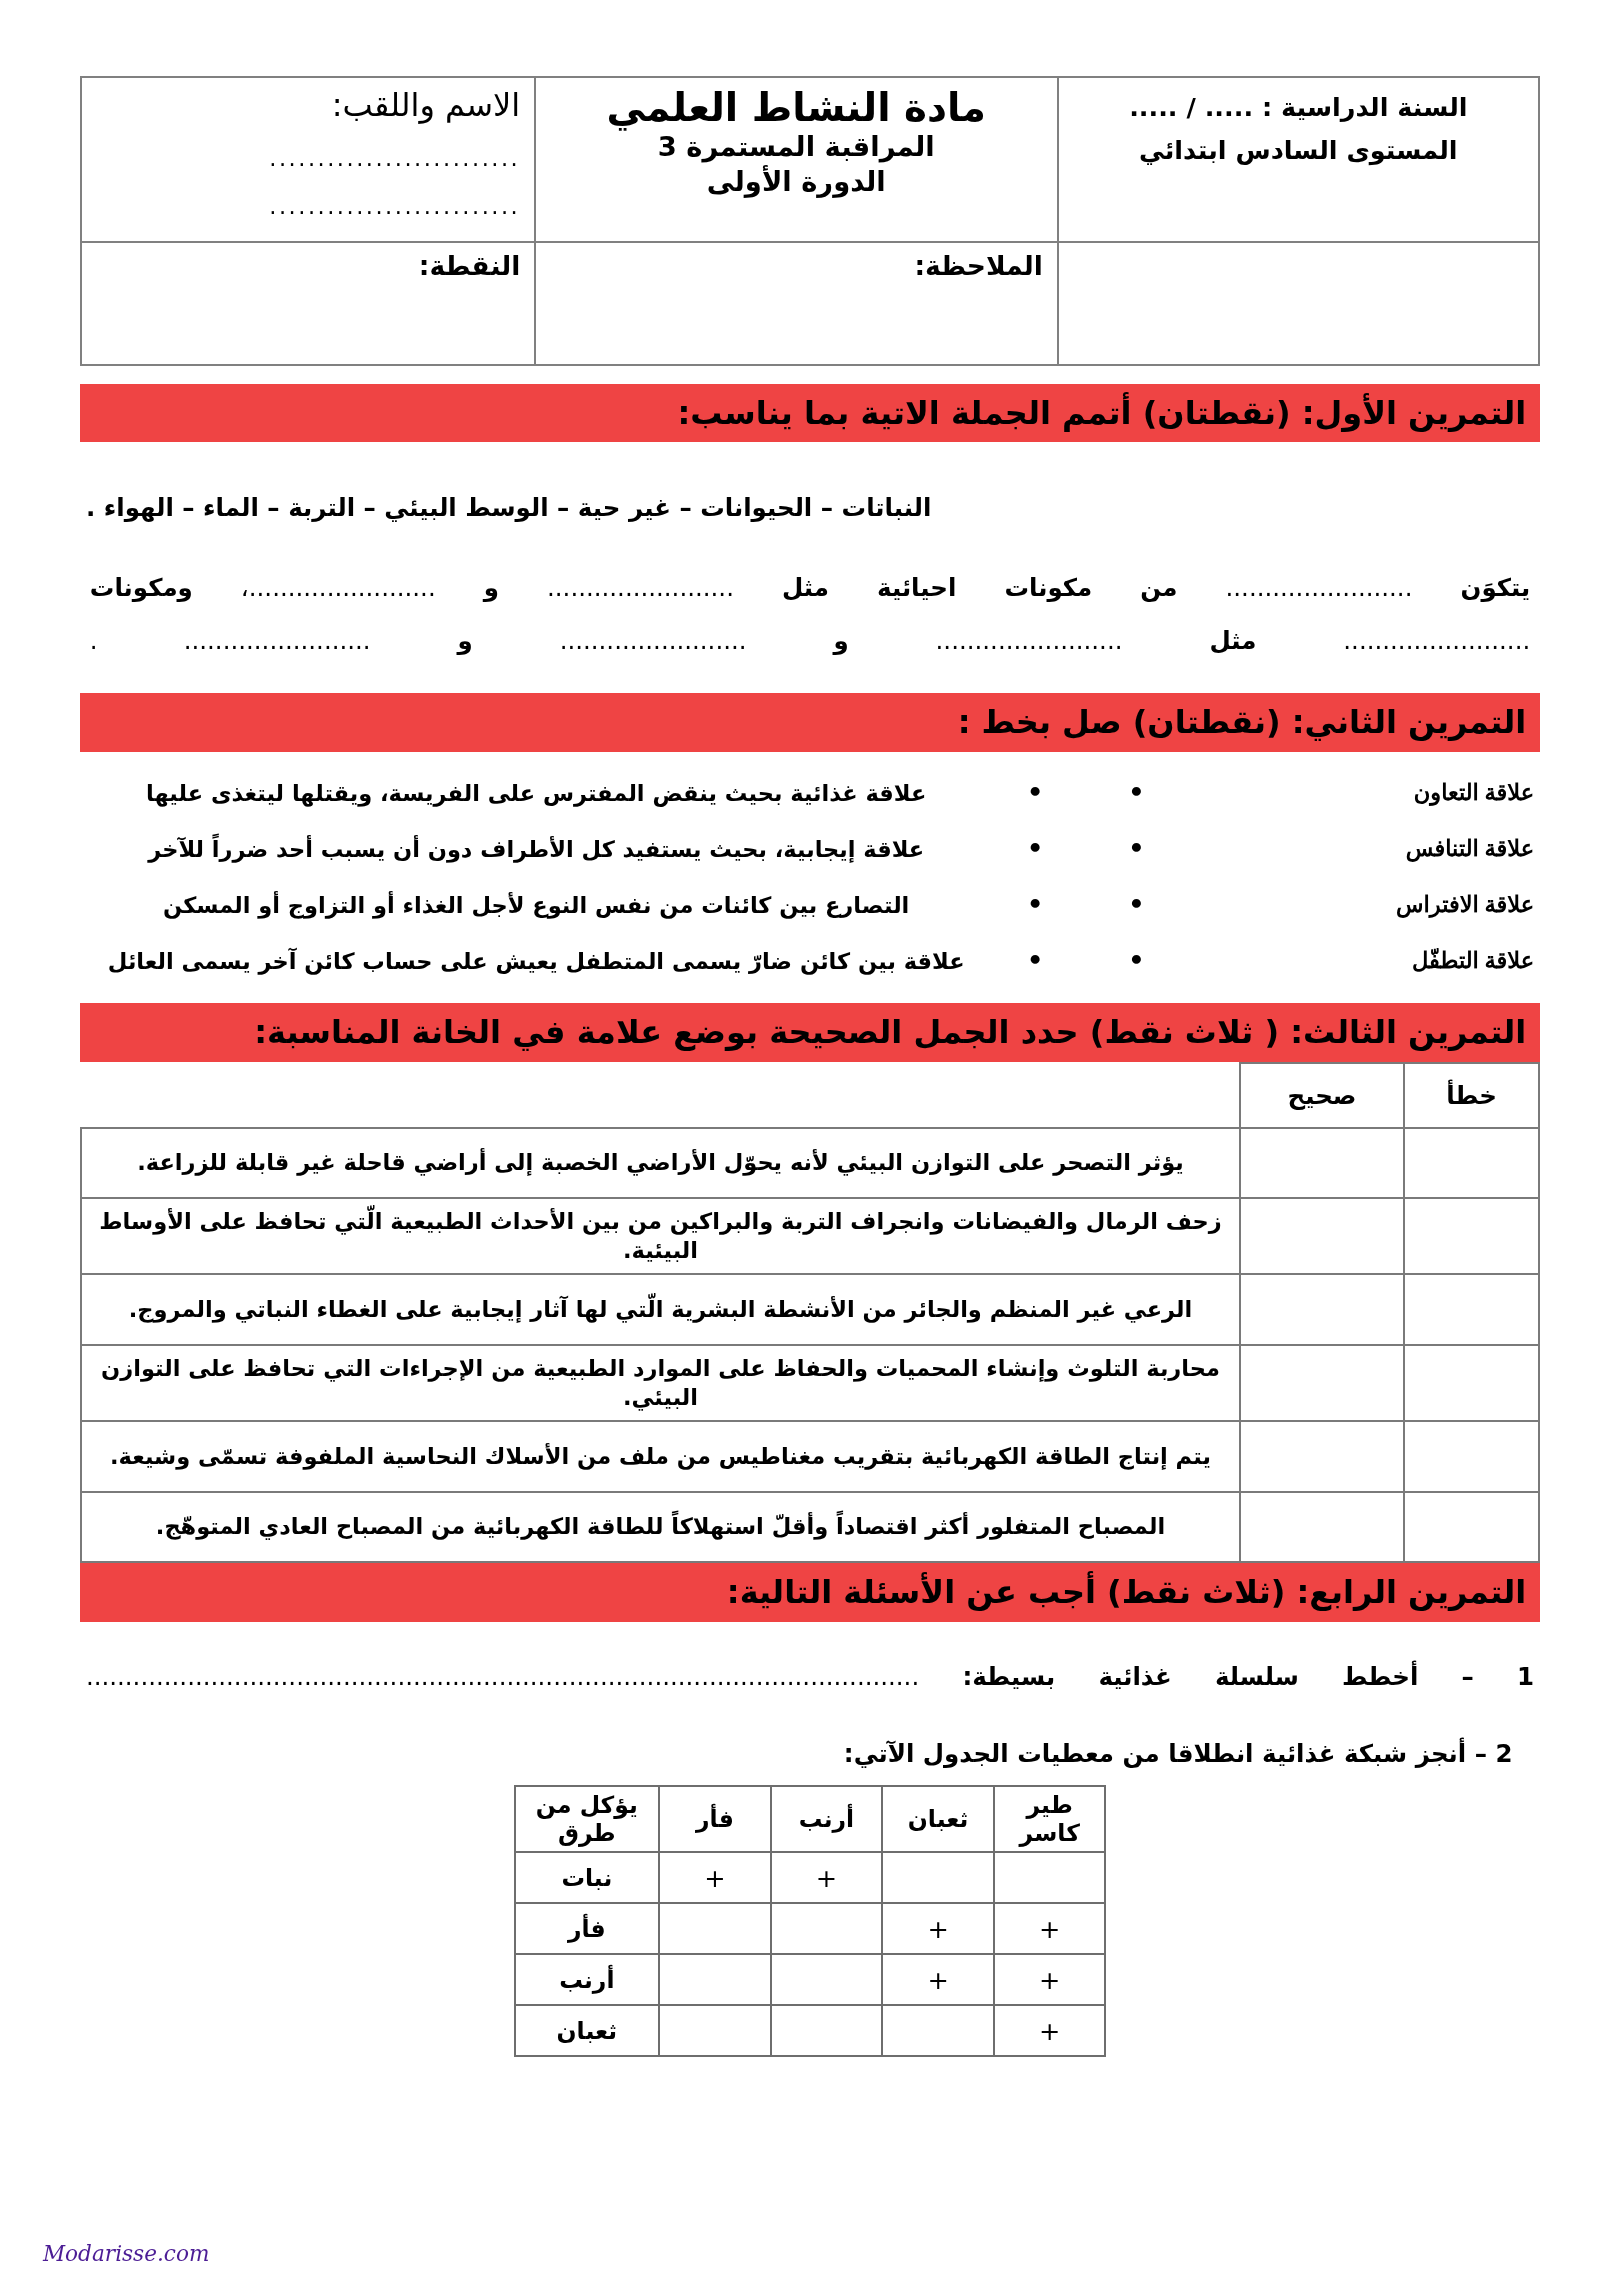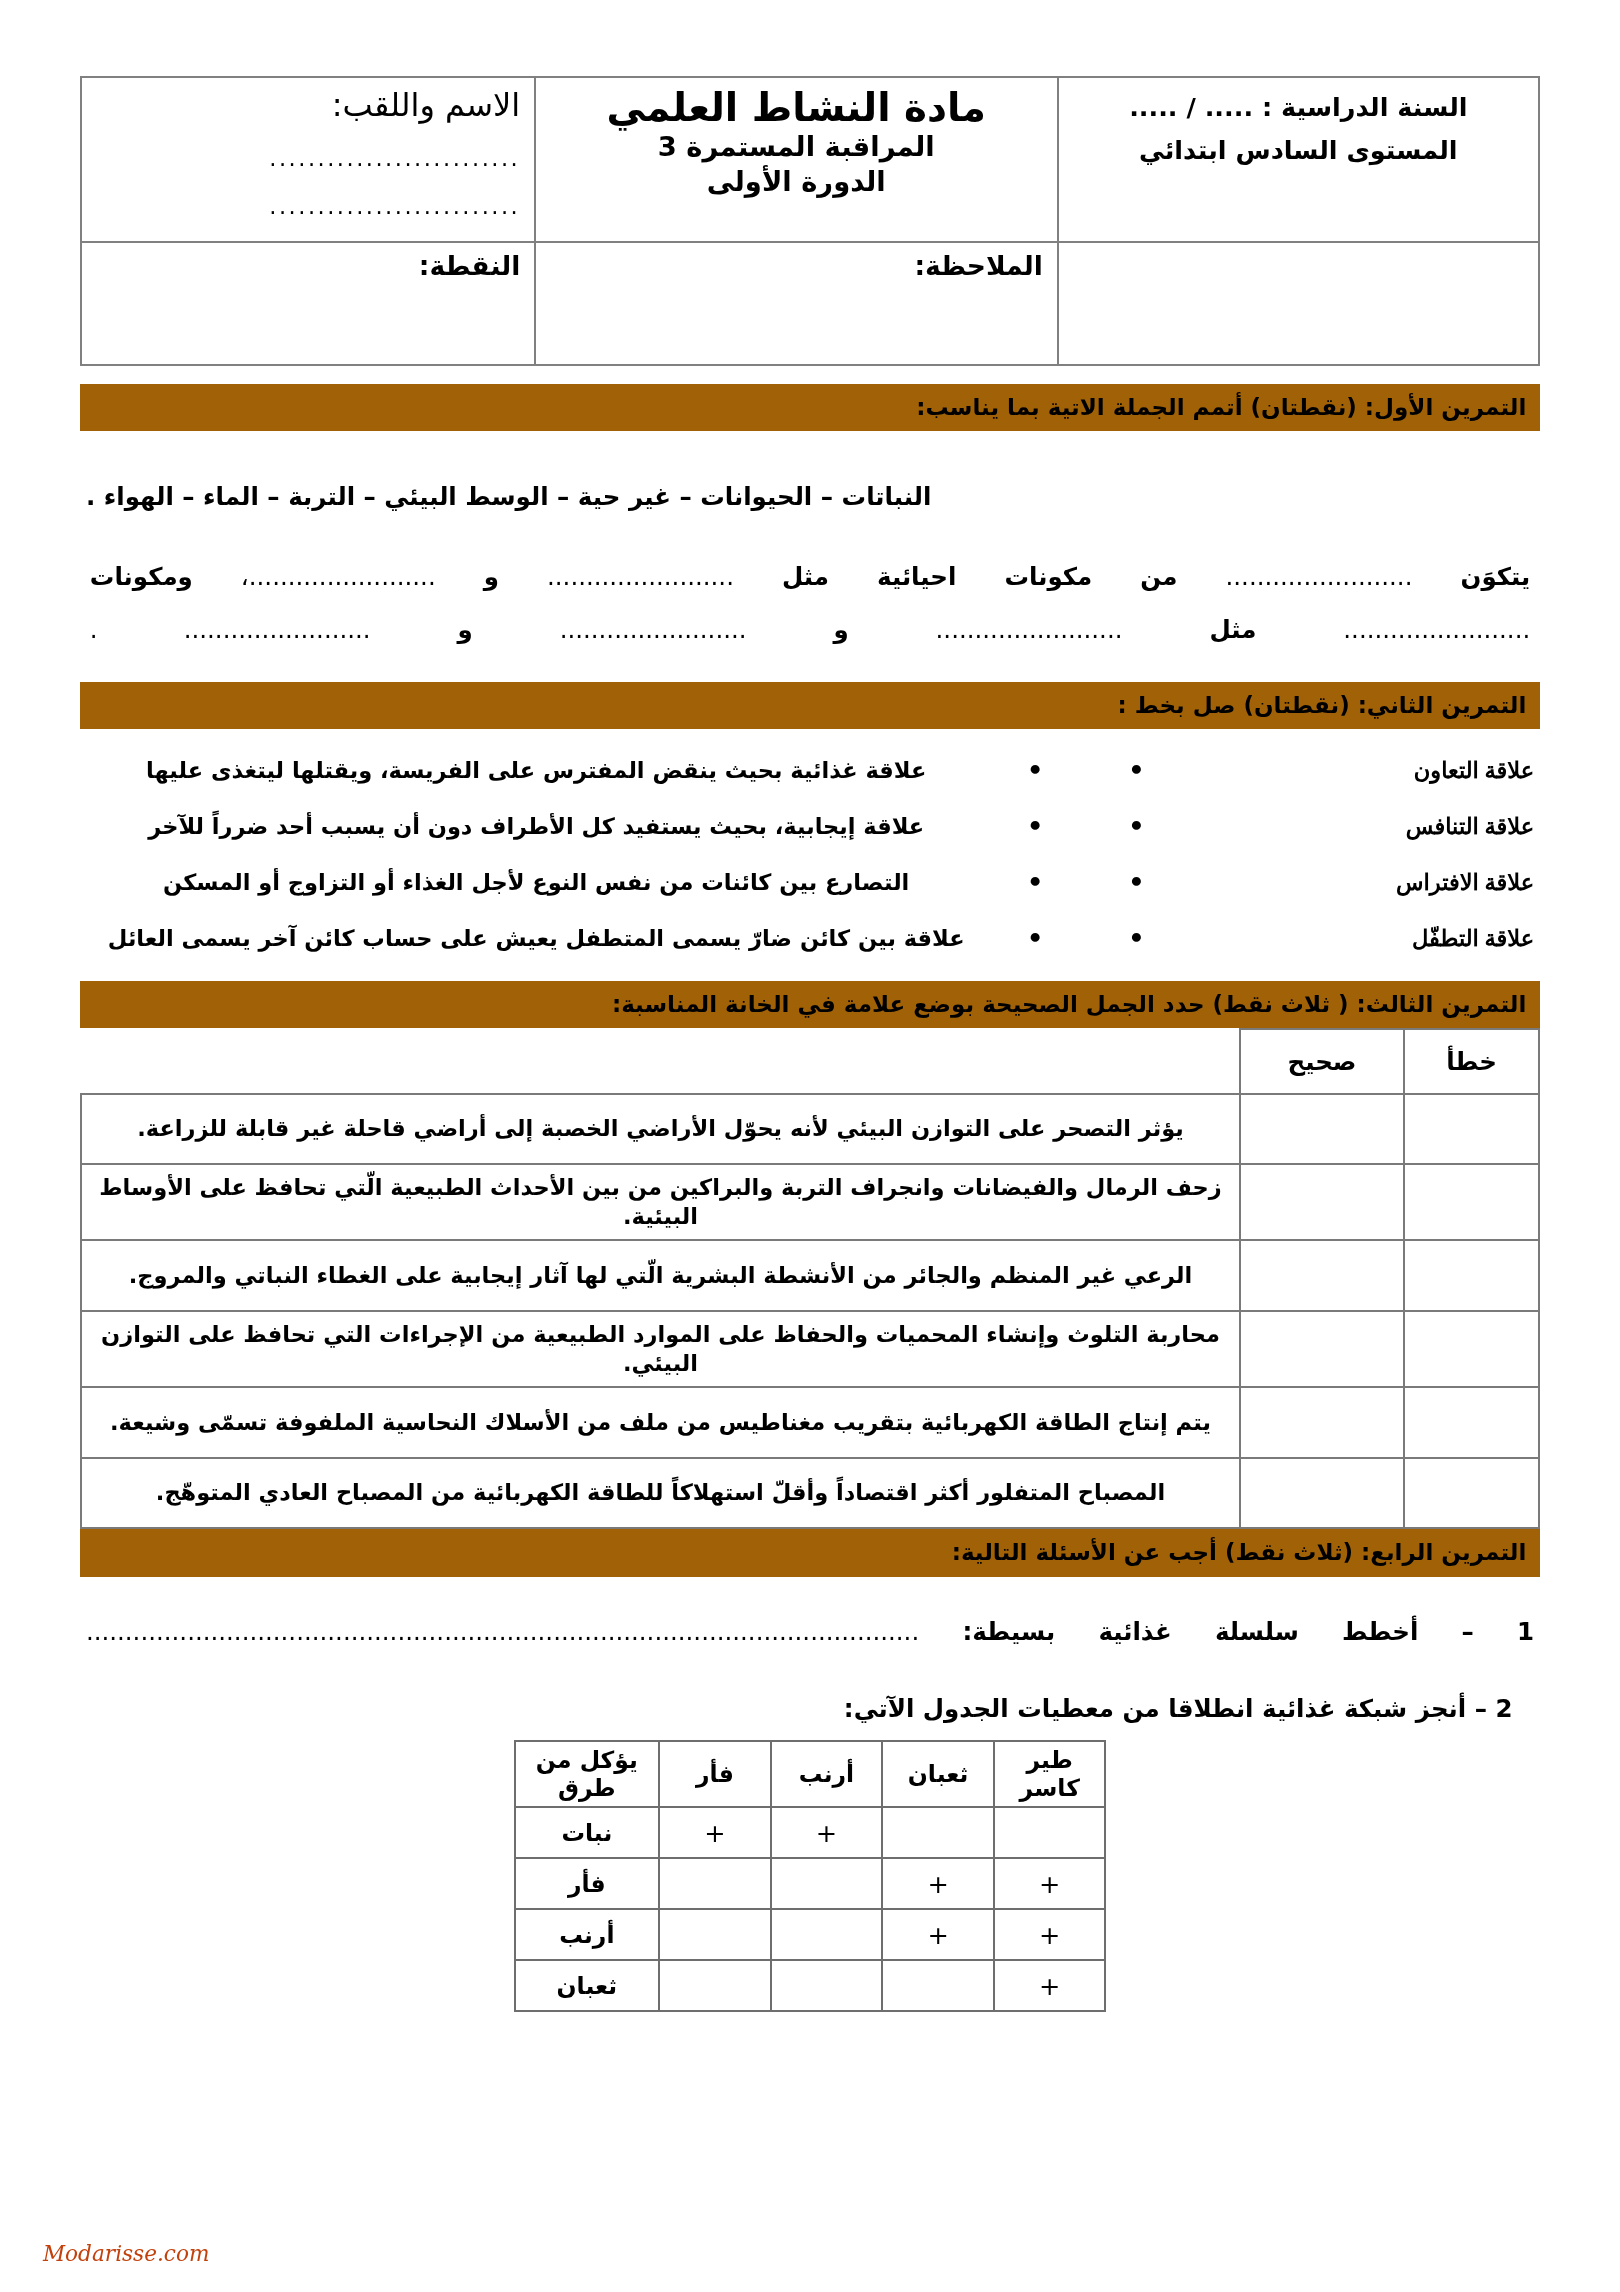--- a/index.html
+++ b/index.html
@@ -67,22 +67,22 @@
   .year-line {
     font-size: 25.5px;
     font-weight: bold;
     line-height: 1.7;
   }
   .row2 td { height: 106px; }
   .row2 .lbl { font-size: 26.5px; font-weight: bold; }
 
   
   .banner {
-    background: #a16207;
-    font-size: 23px;
+    background: #ef4444;
+    font-size: 32px;
     font-weight: bold;
     padding: 8.8px 13.7px 9.8px 13.7px;
     text-align: right;
     line-height: 1.25;
   }
 
   .block { padding: 0 5.9px; }
 
   
   .wordbank {
@@ -207,21 +207,21 @@
   .fw-col-head-wide { width: 123px; }
 
   
   .watermark {
     position: absolute;
     left: 43px;
     bottom: 27.4px;
     font-family: "DejaVu Serif", "Liberation Serif", serif;
     font-style: italic;
     font-size: 21.6px;
-    color: #c2410c;
+    color: #4c1d95;
     direction: ltr;
   }
 </style>
 </head>
 <body>
 
 <div class="page">
 
   <table class="header-table">
     <tbody>

